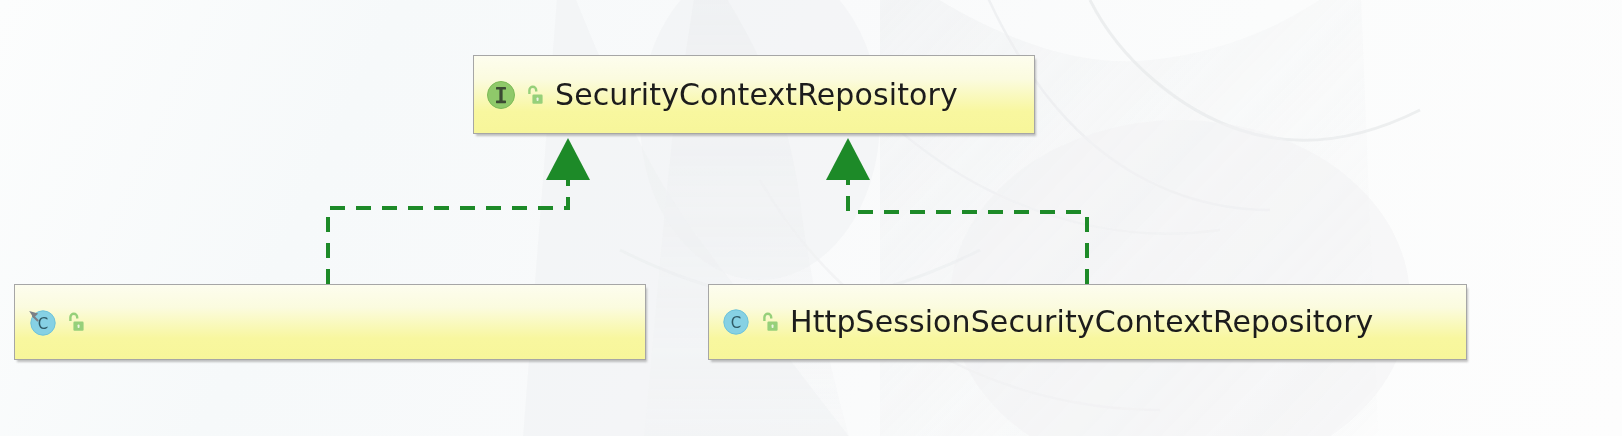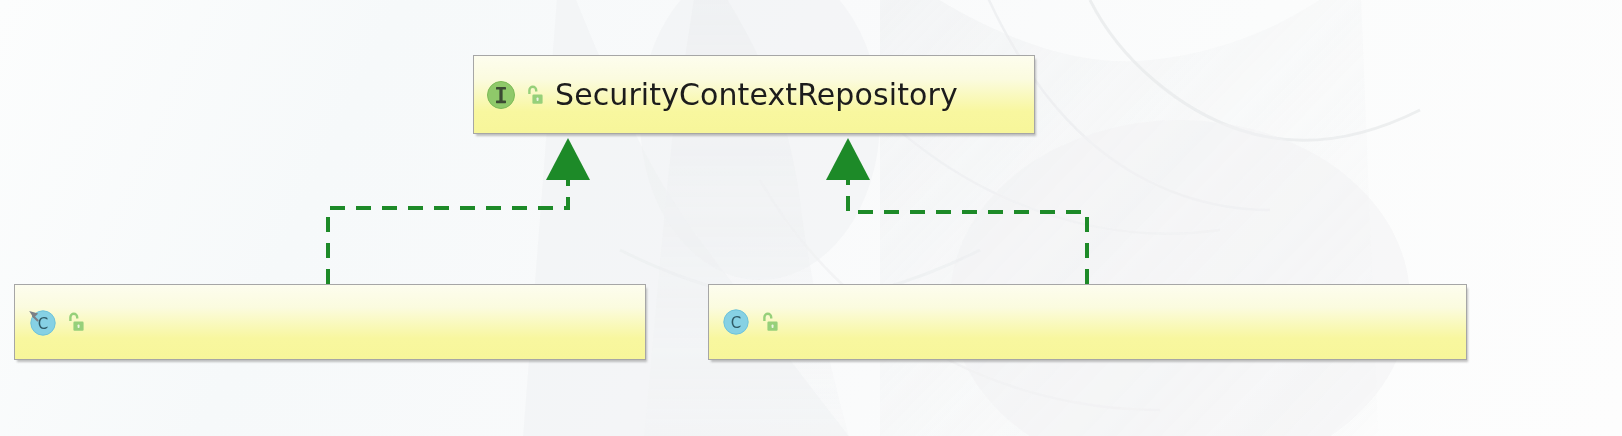--- a/index.html
+++ b/index.html
@@ -187,15 +187,16 @@
         <text x="15" y="21.2" text-anchor="middle" font-family="DejaVu Sans, sans-serif" font-size="15" fill="#2e5a66">C</text>
       </svg>
     </span>
     <span class="node-lock">
       <svg width="19" height="22" viewBox="0 0 19 22" xmlns="http://www.w3.org/2000/svg">
         <path d="M4.4,10 L4.4,6.2 A3.4,3.4 0 0 1 11.2,6.2 L11.2,7.4" fill="none" stroke="#96d07a" stroke-width="2.4" stroke-linecap="butt"></path>
         <rect x="7.4" y="10.6" width="10.2" height="9.2" rx="1.1" fill="#96d07a"></rect>
         <rect x="11.6" y="13.4" width="1.9" height="3.6" rx="0.8" fill="#eef5e3"></rect>
       </svg>
     </span>
+    <span class="node-label">HttpSessionSecurityContextRepository</span>
   </div>
 
 </div>
 
 </body></html>

